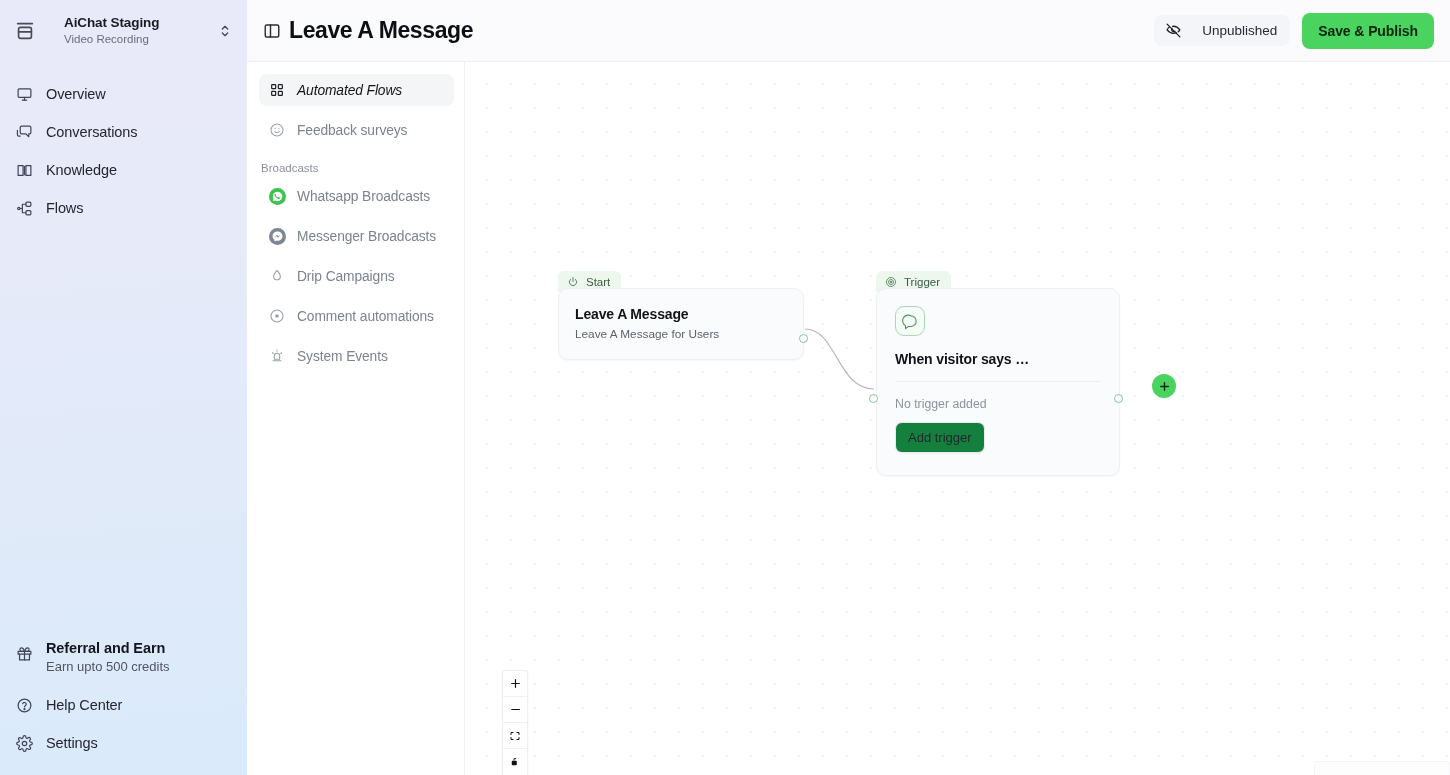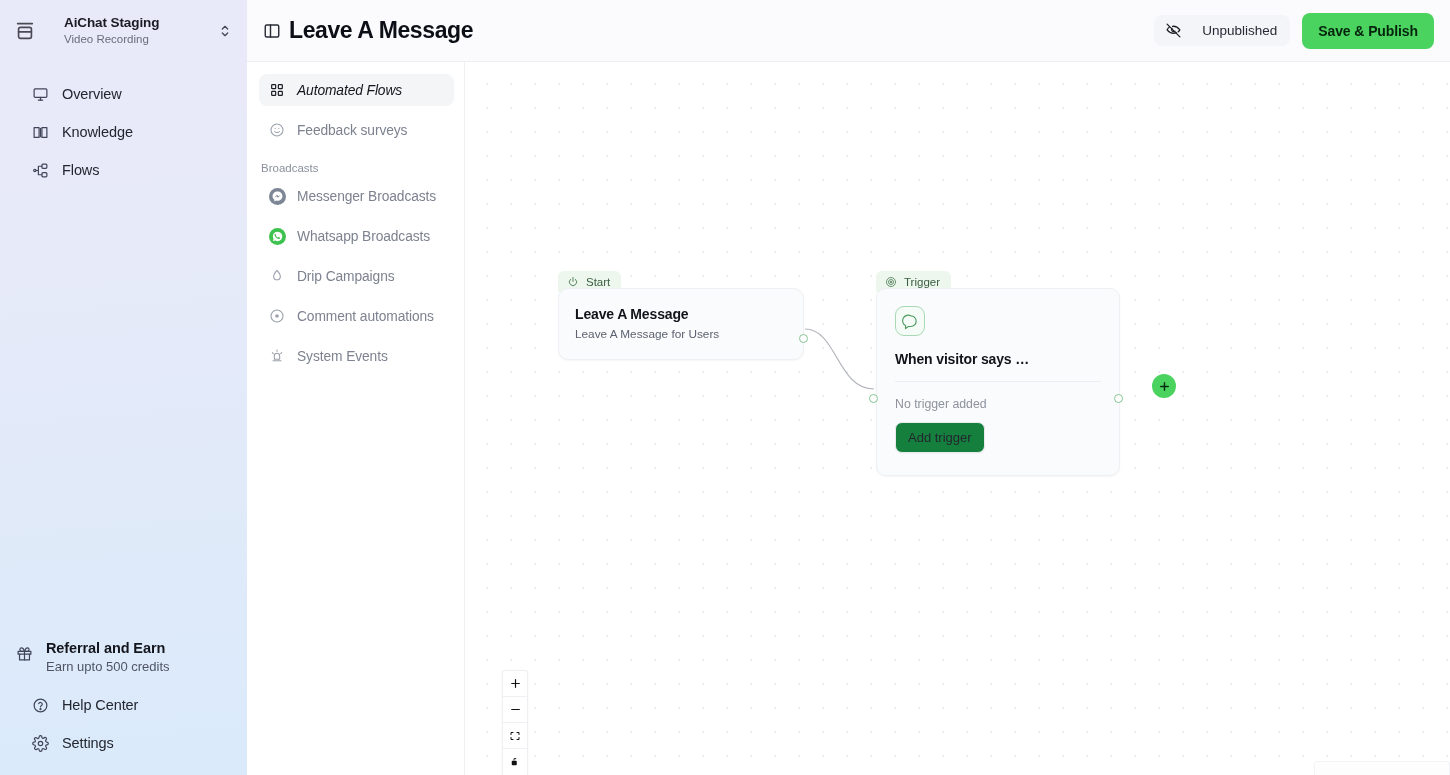--- a/index.html
+++ b/index.html
@@ -24,21 +24,21 @@
   }
   .ws-icon { width: 22px; height: 22px; flex: 0 0 22px; color: #4a4a55; }
   .ws-text { flex: 1 1 auto; min-width: 0; }
   .ws-name { font-size: 13.5px; font-weight: 700; color: #1b1b23; line-height: 16px; letter-spacing: -0.1px; }
   .ws-sub { font-size: 11.5px; color: #6a6d7d; line-height: 15px; margin-top: 1px; }
   .ws-chevrons { width: 16px; height: 16px; color: #44485a; flex: 0 0 16px; }
 
   .nav { margin-top: 10px; }
   .nav-item {
     display: flex; align-items: center; gap: 13px;
-    height: 32px; padding: 0 32px; margin: 6px 0;
+    height: 32px; padding: 0 16px; margin: 6px 0;
     cursor: pointer; color: #2c2f3b;
   }
   .nav-item .ico { width: 17px; height: 17px; flex: 0 0 17px; color: #41455a; }
   .nav-item .lbl { font-size: 14.5px; color: #23262f; letter-spacing: -0.1px; }
 
   .sidebar-bottom { margin-top: auto; padding-bottom: 10px; }
   .referral {
     display: flex; align-items: flex-start; gap: 13px;
     padding: 4px 16px 8px 16px; cursor: pointer;
   }
@@ -214,20 +214,29 @@
         <span class="ico">
           <svg viewBox="0 0 24 24" fill="none" stroke="currentColor" stroke-width="1.7" stroke-linecap="round" stroke-linejoin="round" width="17" height="17">
             <rect x="3" y="4" width="18" height="12" rx="1.5"></rect>
               <path d="M12 16v4"></path>
               <path d="M9 20h6"></path>
           </svg>
         </span>
         <span class="lbl">Overview</span>
       </div>
 
+      <div class="nav-item">
+        <span class="ico">
+          <svg viewBox="0 0 24 24" fill="none" stroke="currentColor" stroke-width="1.7" stroke-linecap="round" stroke-linejoin="round" width="17" height="17">
+            <path d="M8 3h11a2 2 0 0 1 2 2v7a2 2 0 0 1-2 2h-1v4l-4-4H8a2 2 0 0 1-2-2V5a2 2 0 0 1 2-2z"></path>
+            <path d="M6 17H4a2 2 0 0 1-2-2V9"></path>
+          </svg>
+        </span>
+        <span class="lbl">Conversations</span>
+      </div>
 
       <div class="nav-item">
         <span class="ico">
           <svg viewBox="0 0 24 24" fill="none" stroke="currentColor" stroke-width="1.7" stroke-linecap="round" stroke-linejoin="round" width="17" height="17">
             <path d="M3 5h7v14H3z"></path>
               <path d="M14 5h7v14h-7z"></path>
               <path d="M12 6v12"></path>
           </svg>
         </span>
         <span class="lbl">Knowledge</span>
@@ -340,38 +349,38 @@
               <circle cx="14.8" cy="9.6" r="0.8" fill="currentColor" stroke="none"></circle>
             </svg>
           </span>
           <span class="lbl">Feedback surveys</span>
         </div>
 
         <div class="fp-group">Broadcasts</div>
 
         <div class="fp-item">
           <span class="ico">
+            <span class="badge-ico" style="background:#3ec24f;position:relative;">
+              <svg viewBox="0 0 24 24" fill="#ffffff" width="17" height="17" style="position:absolute;left:0;top:0">
+                <path d="M12 5.2a6.7 6.7 0 0 0-5.7 10.2L5.6 18.5l3.2-.8A6.7 6.7 0 1 0 12 5.2zm3.7 9.3c-.2.5-1 .9-1.4.9-.4 0-.8.2-2.6-.6a8.8 8.8 0 0 1-3.4-3.4c-.4-.7-.6-1.3-.6-1.8 0-.5.3-.9.5-1.1.2-.2.4-.2.5-.2h.4c.1 0 .3 0 .4.4l.6 1.4c0 .1 0 .2-.1.3l-.3.3c-.1.1-.2.2-.1.4a6 6 0 0 0 2.7 2.3c.2.1.3 0 .4-.1l.5-.6c.1-.2.3-.1.4-.1l1.3.6c.2.1.3.2.3.3v.6z"></path>
+              </svg>
+            </span>
+          </span>
+          <span class="lbl">Whatsapp Broadcasts</span>
+        </div>
+
+        <div class="fp-item">
+          <span class="ico">
             <span class="badge-ico" style="background:#7c8694;position:relative;">
               <svg viewBox="0 0 24 24" fill="#ffffff" width="17" height="17" style="position:absolute;left:0;top:0">
                 <path d="M12 5c-3.9 0-7 2.9-7 6.5 0 2 1 3.8 2.6 5v2.4l2.4-1.3c.6.2 1.3.3 2 .3 3.9 0 7-2.9 7-6.4S15.9 5 12 5zm.7 8.6l-1.8-1.9-3.4 1.9 3.8-4 1.9 1.9 3.3-1.9-3.8 4z"></path>
               </svg>
             </span>
           </span>
           <span class="lbl">Messenger Broadcasts</span>
-        </div>
-
-        <div class="fp-item">
-          <span class="ico">
-            <span class="badge-ico" style="background:#3ec24f;position:relative;">
-              <svg viewBox="0 0 24 24" fill="#ffffff" width="17" height="17" style="position:absolute;left:0;top:0">
-                <path d="M12 5.2a6.7 6.7 0 0 0-5.7 10.2L5.6 18.5l3.2-.8A6.7 6.7 0 1 0 12 5.2zm3.7 9.3c-.2.5-1 .9-1.4.9-.4 0-.8.2-2.6-.6a8.8 8.8 0 0 1-3.4-3.4c-.4-.7-.6-1.3-.6-1.8 0-.5.3-.9.5-1.1.2-.2.4-.2.5-.2h.4c.1 0 .3 0 .4.4l.6 1.4c0 .1 0 .2-.1.3l-.3.3c-.1.1-.2.2-.1.4a6 6 0 0 0 2.7 2.3c.2.1.3 0 .4-.1l.5-.6c.1-.2.3-.1.4-.1l1.3.6c.2.1.3.2.3.3v.6z"></path>
-              </svg>
-            </span>
-          </span>
-          <span class="lbl">Whatsapp Broadcasts</span>
         </div>
 
         <div class="fp-item">
           <span class="ico">
             <svg viewBox="0 0 24 24" fill="none" stroke="currentColor" stroke-width="1.6" stroke-linecap="round" stroke-linejoin="round" width="16" height="16">
               <path d="M12 3.5s5 5.6 5 9.1a5 5 0 0 1-10 0c0-3.5 5-9.1 5-9.1z"></path>
             </svg>
           </span>
           <span class="lbl">Drip Campaigns</span>
         </div>

